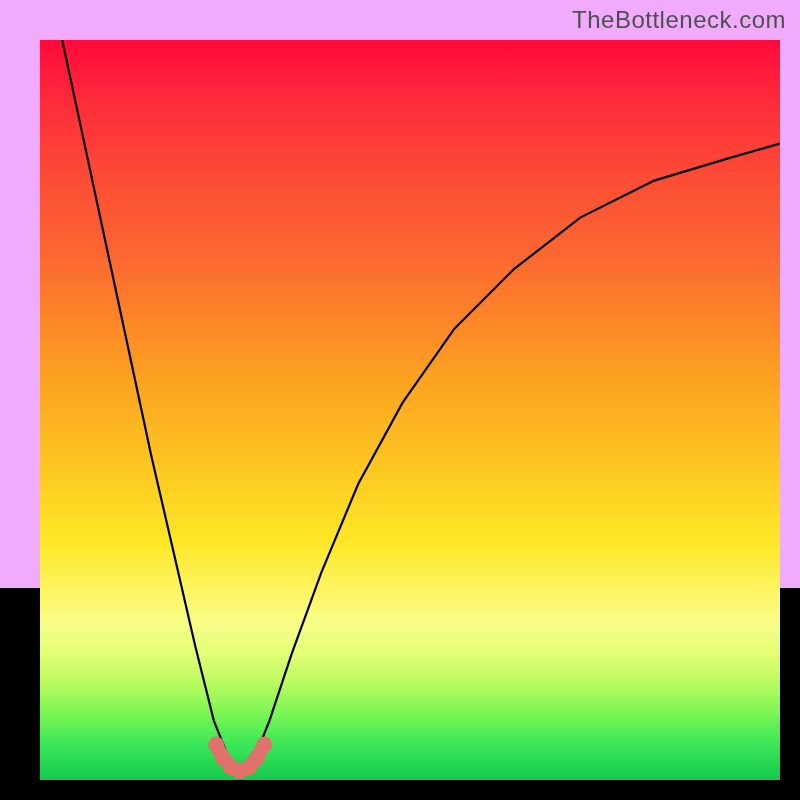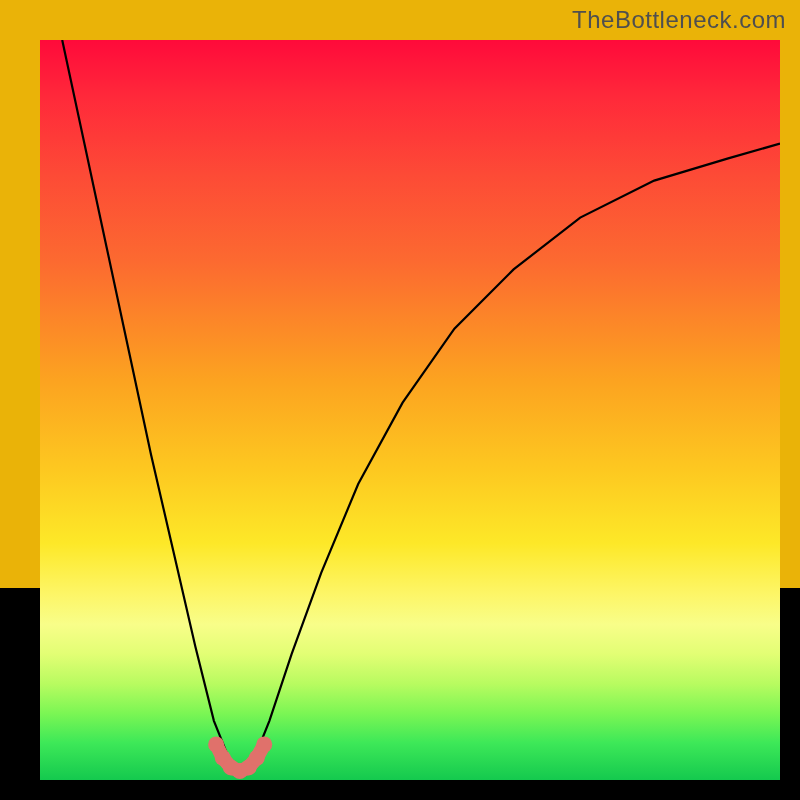--- a/index.html
+++ b/index.html
@@ -9,21 +9,21 @@
     height: 800px;
     background: #000;
     overflow: hidden;
   }
   .frame {
     position: absolute;
     left: 0;
     top: 0;
     width: 800px;
     height: 588px;
-    background: #eab308;
+    background: #f0abfc;
   }
   .plot {
     position: absolute;
     left: 40px;
     top: 40px;
     width: 740px;
     height: 740px;
     overflow: hidden;
   }
   .gradient {

